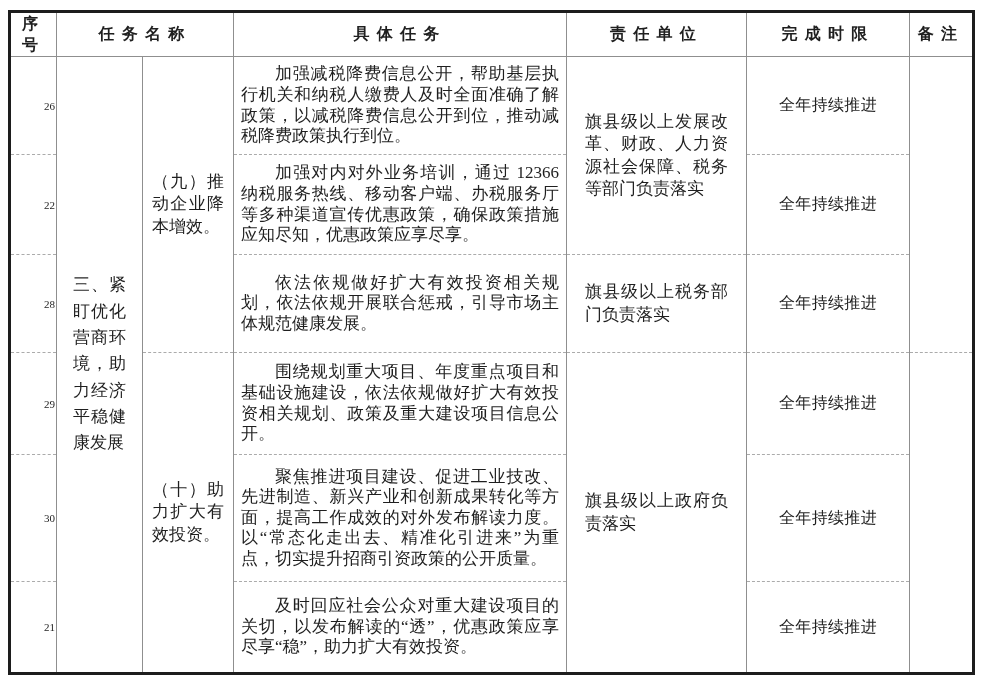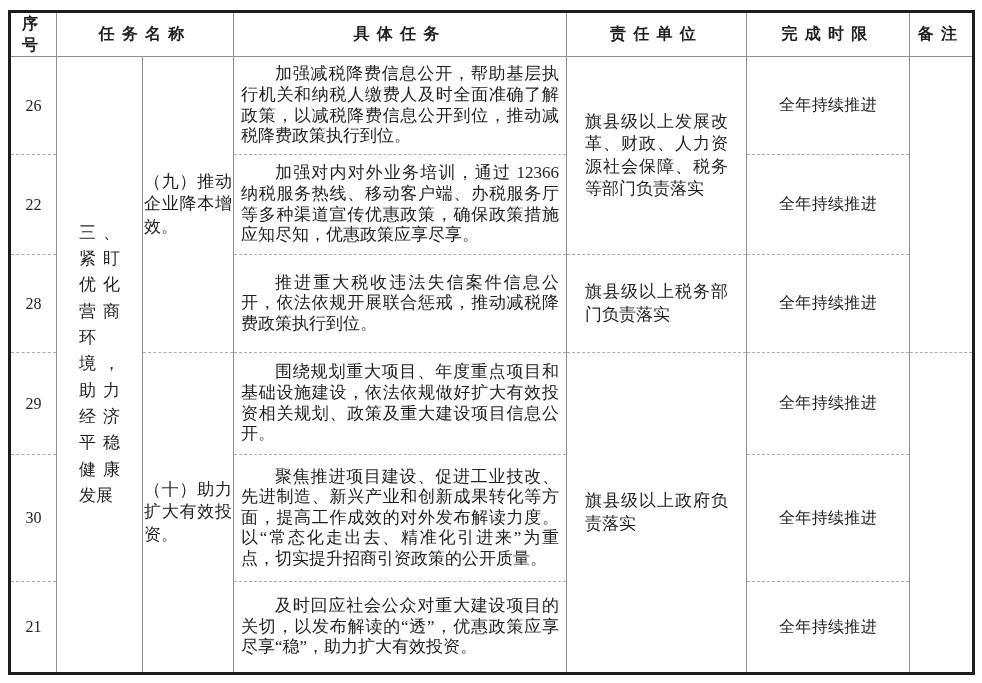--- a/index.html
+++ b/index.html
@@ -56,33 +56,33 @@
   }
 
   tr.r26 { height: 98px; }
   tr.r27 { height: 100px; }
   tr.r28 { height: 98px; }
   tr.r29 { height: 102px; }
   tr.r30 { height: 127px; }
   tr.r31 { height: 92px; }
 
   td.seq {
-    text-align: center;
-    font-size: 16px;
+    text-align: right;
+    font-size: 11px;
   }
   td.section-cell {
     text-align: justify;
     text-justify: inter-ideograph;
-    padding: 0 22px;
+    padding: 0 16px;
     line-height: 1.55;
   }
   td.subtask-cell {
     text-align: justify;
     text-justify: inter-ideograph;
-    padding: 0 1px;
+    padding: 0 9px;
     line-height: 1.3;
   }
   td.task {
     text-align: justify;
     text-justify: inter-ideograph;
     text-indent: 2em;
     padding: 2px 7px;
     line-height: 1.21;
     margin-left: 24px;
   }
@@ -134,21 +134,21 @@
         <td class="deadline">全年持续推进</td>
         <td class="remark" rowspan="3"></td>
       </tr>
       <tr class="r27">
         <td class="seq">22</td>
         <td class="task">加强对内对外业务培训，通过 12366 纳税服务热线、移动客户端、办税服务厅等多种渠道宣传优惠政策，确保政策措施应知尽知，优惠政策应享尽享。</td>
         <td class="deadline">全年持续推进</td>
       </tr>
       <tr class="r28">
         <td class="seq">28</td>
-        <td class="task">推进重大税收违法失信案件信息公开，依法依规开展联合惩戒，推动减税降费政策执行到位。</td>
+        <td class="task">依法依规做好扩大有效投资相关规划，依法依规开展联合惩戒，引导市场主体规范健康发展。</td>
         <td class="unit">旗县级以上税务部门负责落实</td>
         <td class="deadline">全年持续推进</td>
       </tr>
       <tr class="r29">
         <td class="seq">29</td>
         <td class="subtask-cell" rowspan="3">（十）助力扩大有效投资。</td>
         <td class="task">围绕规划重大项目、年度重点项目和基础设施建设，依法依规做好扩大有效投资相关规划、政策及重大建设项目信息公开。</td>
         <td class="unit" rowspan="3">旗县级以上政府负责落实</td>
         <td class="deadline">全年持续推进</td>
         <td class="remark" rowspan="3"></td>

